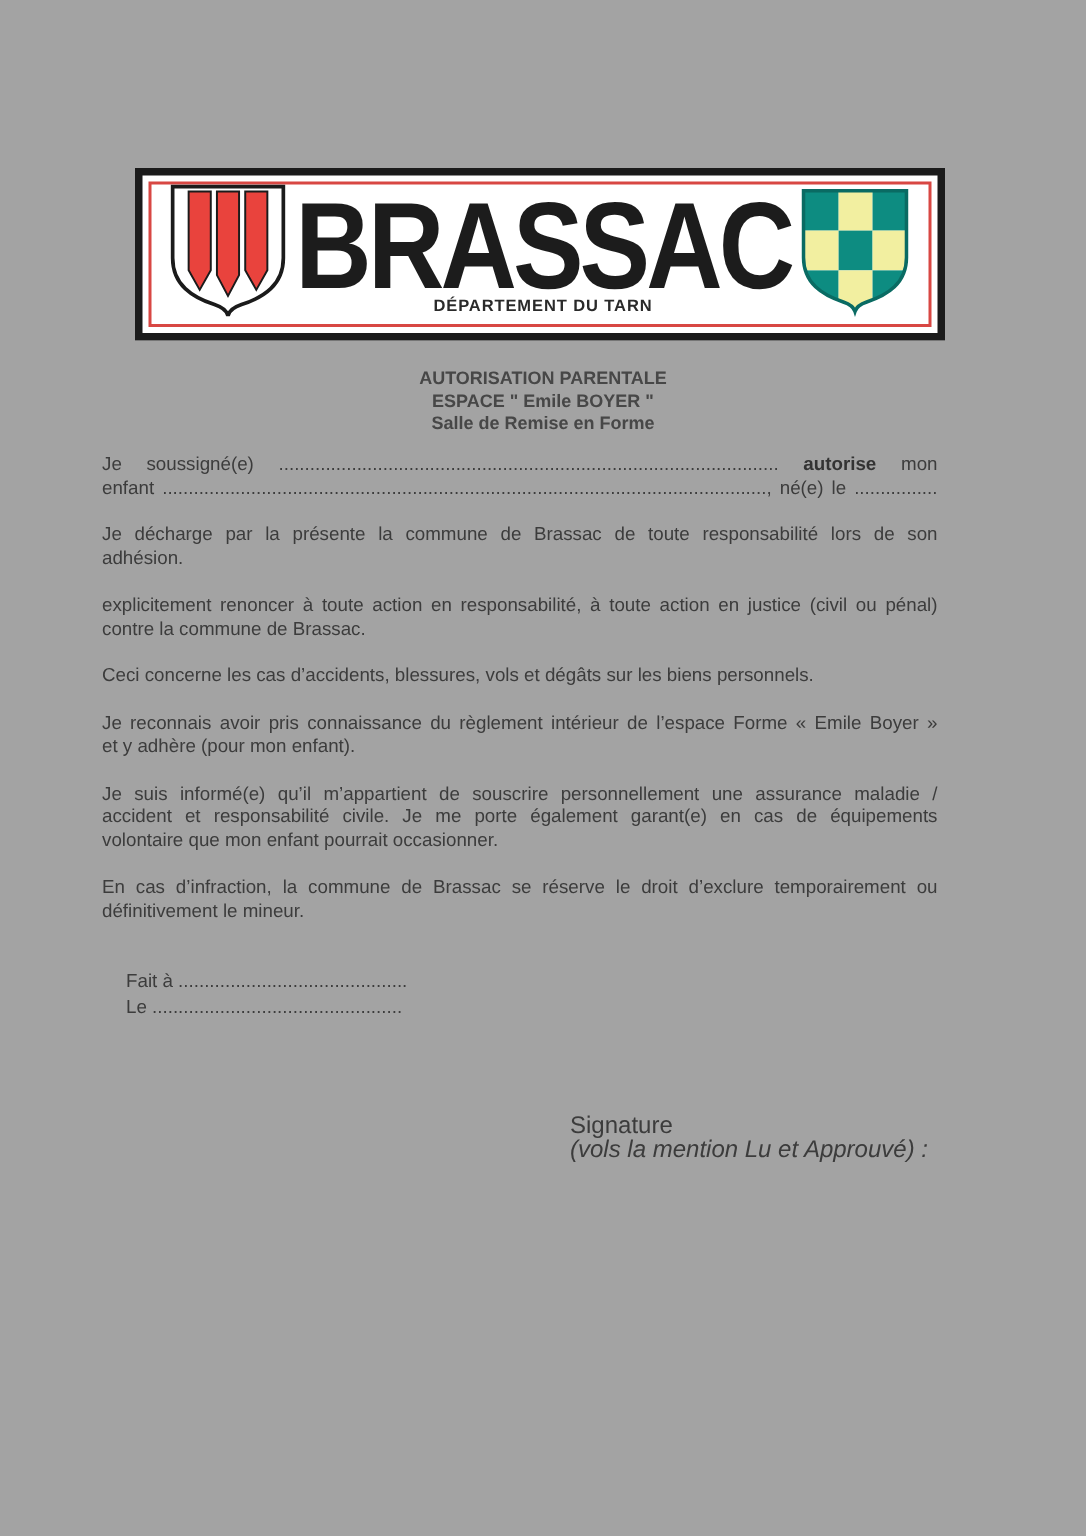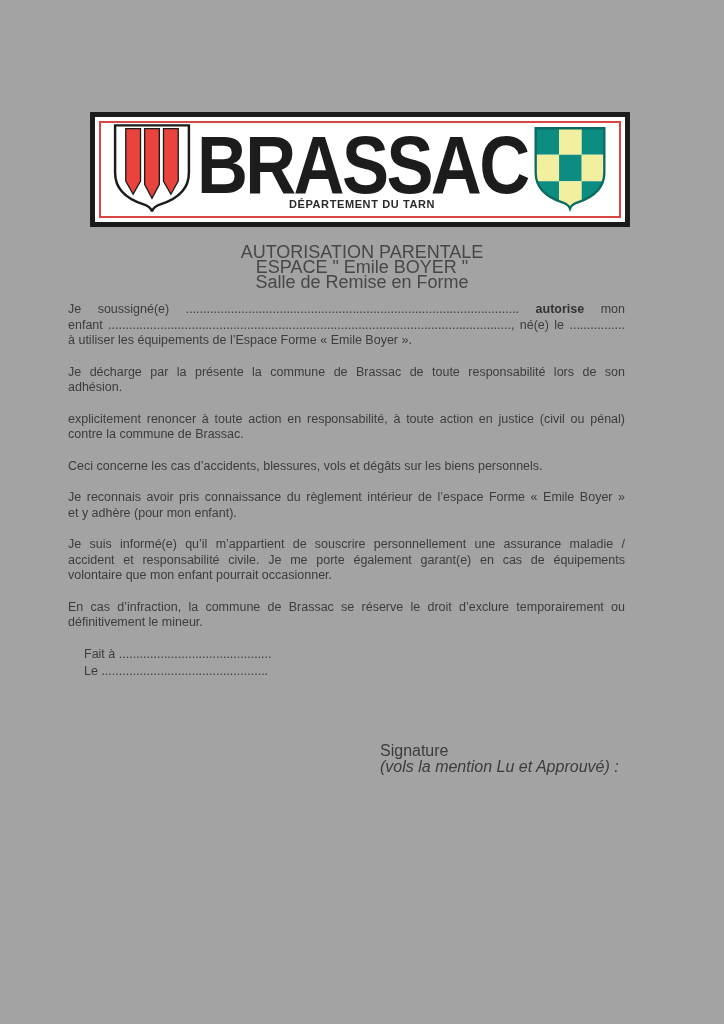--- a/index.html
+++ b/index.html
@@ -50,22 +50,22 @@
     letter-spacing:0.6px;
     color:#2a2a2a;
     margin-top:1px;
     white-space:nowrap;
   }
 
   
   .title-block {
     position:absolute; left:0; top:245px; width:724px;
     text-align:center;
-    font-weight:normal;
-    font-size:18px;
+    font-weight:bold;
+    font-size:12px;
     line-height:15px;
     color:#474747;
   }
 
   
   .body-block {
     position:absolute; left:68px; top:302px; width:557px;
     font-size:12.5px;
     line-height:15.5px;
     color:#3c3c3c;
@@ -137,21 +137,20 @@
     <div>AUTORISATION PARENTALE</div>
     <div>ESPACE " Emile BOYER "</div>
     <div>Salle de Remise en Forme</div>
   </div>
 
   <div class="body-block">
 
     <div class="para">
       <div class="jf"><span>Je soussigné(e) ................................................................................................</span> <span class="bold">autorise</span> <span>mon</span></div>
       <div class="jf">enfant ...................................................................................................................., né(e) le ................</div>
-      <div class="line">à utiliser les équipements de l’Espace Forme « Emile Boyer ».</div>
     </div>
 
     <div class="para">
       <div class="jf">Je décharge par la présente la commune de Brassac de toute responsabilité lors de son</div>
       <div class="line">adhésion.</div>
     </div>
 
     <div class="para">
       <div class="jf">explicitement renoncer à toute action en responsabilité, à toute action en justice (civil ou pénal)</div>
       <div class="line">contre la commune de Brassac.</div>

